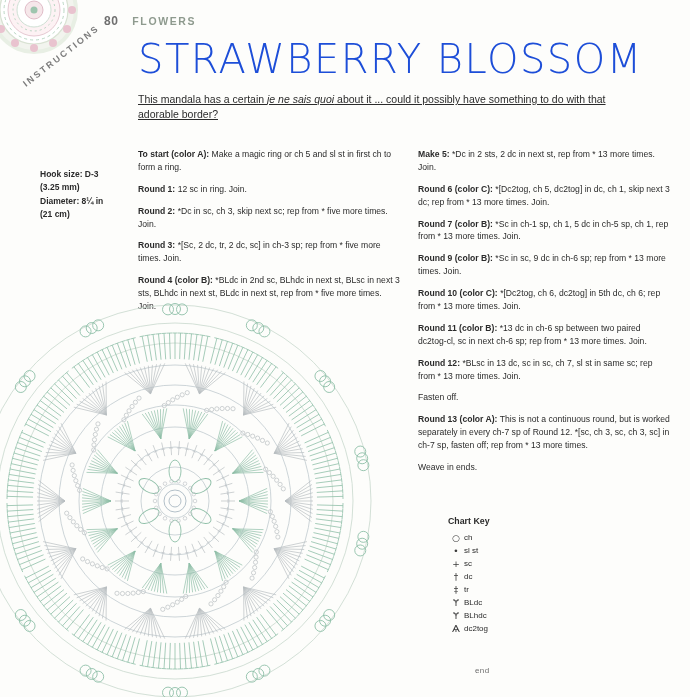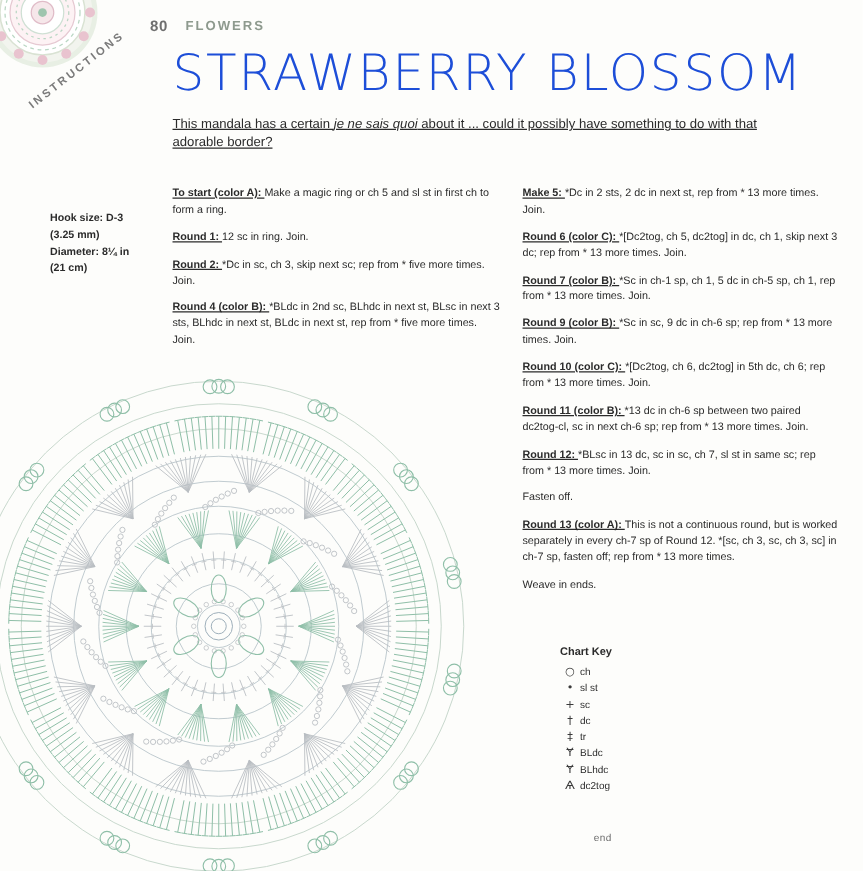--- a/index.html
+++ b/index.html
@@ -19,21 +19,21 @@
   .page {
     position: absolute;
     inset: 0;
     background: #fdfdfb;
   }
 
   
   .header {
     position: absolute;
     top: 14px;
-    left: 120px;
+    left: 104px;
     display: flex;
     align-items: center;
     gap: 14px;
   }
   .page-num {
     font-size: 12px;
     font-weight: bold;
     color: #6f6f6f;
     letter-spacing: 0.5px;
   }
@@ -108,21 +108,21 @@
   .col {
     position: absolute;
     top: 148px;
     font-size: 8.6px;
     line-height: 1.5;
     color: #2b2b2b;
   }
   .col p { margin: 0 0 9px 0; }
   .col-left { left: 138px; width: 262px; }
   .col-right { left: 418px; width: 252px; }
-  .lbl { font-weight: bold; text-decoration: underline; }
+  .lbl { font-weight: bold; }
 
   
   .chart-key {
     position: absolute;
     left: 448px;
     top: 516px;
     font-size: 8.5px;
     color: #2b2b2b;
   }
   .chart-key .ck-title {
@@ -231,20 +231,21 @@
       <div>Hook size: D-3</div>
       <div>(3.25 mm)</div>
       <div>Diameter: 8¼ in</div>
       <div>(21 cm)</div>
     </div>
 
   <div class="col col-left">
       <p><span class="lbl">To start (color A): </span><span>Make a magic ring or ch 5 and sl st in first ch to form a ring.</span></p>
       <p><span class="lbl">Round 1: </span><span>12 sc in ring. Join.</span></p>
       <p><span class="lbl">Round 2: </span><span>*Dc in sc, ch 3, skip next sc; rep from * five more times. Join.</span></p>
+      <p><span class="lbl">Round 3: </span><span>*[Sc, 2 dc, tr, 2 dc, sc] in ch-3 sp; rep from * five more times. Join.</span></p>
       <p><span class="lbl">Round 4 (color B): </span><span>*BLdc in 2nd sc, BLhdc in next st, BLsc in next 3 sts, BLhdc in next st, BLdc in next st, rep from * five more times. Join.</span></p>
     </div>
   <div class="col col-right">
       <p><span class="lbl">Make 5: </span><span>*Dc in 2 sts, 2 dc in next st, rep from * 13 more times. Join.</span></p>
       <p><span class="lbl">Round 6 (color C): </span><span>*[Dc2tog, ch 5, dc2tog] in dc, ch 1, skip next 3 dc; rep from * 13 more times. Join.</span></p>
       <p><span class="lbl">Round 7 (color B): </span><span>*Sc in ch-1 sp, ch 1, 5 dc in ch-5 sp, ch 1, rep from * 13 more times. Join.</span></p>
       <p><span class="lbl">Round 9 (color B): </span><span>*Sc in sc, 9 dc in ch-6 sp; rep from * 13 more times. Join.</span></p>
       <p><span class="lbl">Round 10 (color C): </span><span>*[Dc2tog, ch 6, dc2tog] in 5th dc, ch 6; rep from * 13 more times. Join.</span></p>
       <p><span class="lbl">Round 11 (color B): </span><span>*13 dc in ch-6 sp between two paired dc2tog-cl, sc in next ch-6 sp; rep from * 13 more times. Join.</span></p>
       <p><span class="lbl">Round 12: </span><span>*BLsc in 13 dc, sc in sc, ch 7, sl st in same sc; rep from * 13 more times. Join.</span></p>

